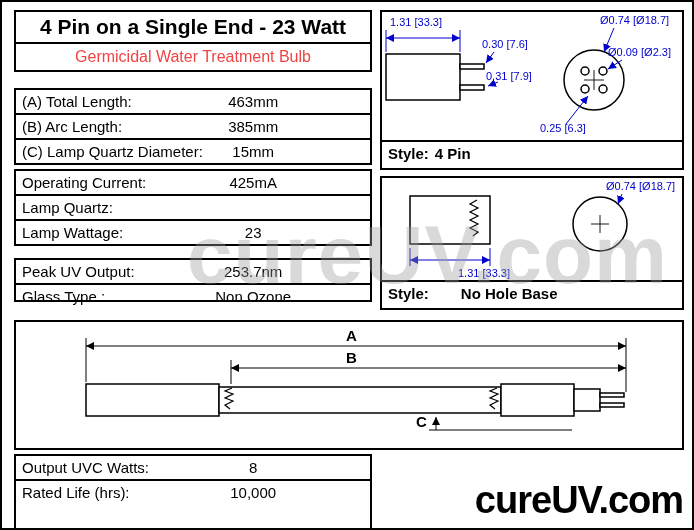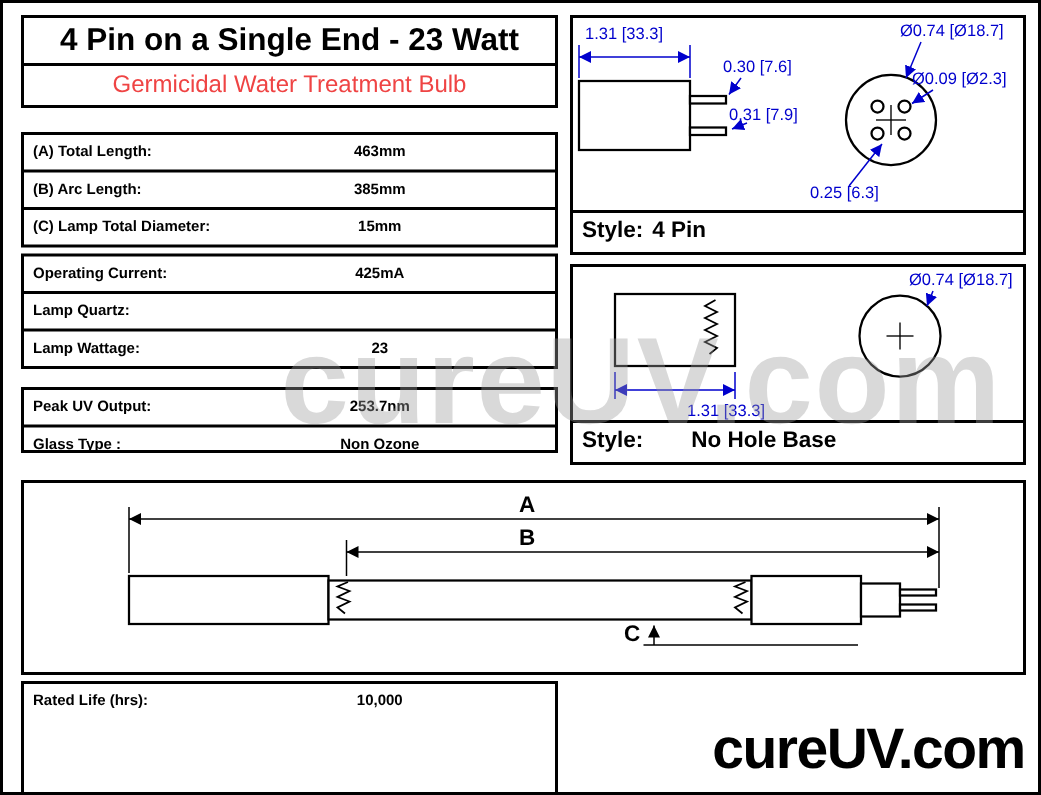--- a/index.html
+++ b/index.html
@@ -9,21 +9,21 @@
 
   .title-box{left:12px;top:8px;width:358px;height:62px;text-align:center}
   .title-main{height:30px;line-height:30px;font-size:21px;font-weight:bold;border-bottom:2px solid #000}
   .title-sub{height:26px;line-height:26px;font-size:16px;color:#ef4444}
 
   .spec-box{left:12px;width:358px}
   #box-dims{top:86px;height:77px}
   #box-elec{top:167px;height:77px}
   #box-out{top:256px;height:44px}
   #box-perf{top:452px;height:77px}
-  .spec-row{position:relative;height:23px;border-bottom:2px solid #000;font-size:10px;font-weight:bold}
+  .spec-row{position:relative;height:23px;border-bottom:2px solid #000;font-size:15px;font-weight:normal}
   .spec-row:last-child{border-bottom:none}
   .spec-label{position:absolute;left:6px;top:0;line-height:23px;white-space:nowrap}
   .spec-value{position:absolute;left:46%;width:42%;top:0;line-height:23px;text-align:center;white-space:nowrap}
 
   .draw-box{left:378px;width:304px}
   #box-pin{top:8px;height:160px}
   #box-base{top:174px;height:134px}
   .style-row{position:absolute;left:0;right:0;bottom:0;height:26px;border-top:2px solid #000;line-height:24px;font-size:15px;font-weight:bold;padding-left:6px;background:#fff}
   .style-gap-sm{margin-left:6px}
   .style-gap-lg{margin-left:32px}
@@ -56,21 +56,21 @@
   <div class="box spec-box" id="box-dims">
     <div class="spec-row">
       <span class="spec-label">(A) Total Length:</span>
       <span class="spec-value">463mm</span>
     </div>
     <div class="spec-row">
       <span class="spec-label">(B) Arc Length:</span>
       <span class="spec-value">385mm</span>
     </div>
     <div class="spec-row">
-      <span class="spec-label">(C) Lamp Total Diameter:</span>
+      <span class="spec-label">(C) Lamp Quartz Diameter:</span>
       <span class="spec-value">15mm</span>
     </div>
   </div>
 
   <div class="box spec-box" id="box-elec">
     <div class="spec-row">
       <span class="spec-label">Operating Current:</span>
       <span class="spec-value">425mA</span>
     </div>
     <div class="spec-row">
@@ -194,20 +194,24 @@
       <g>
         <line class="kdim" x1="420" y1="108" x2="420" y2="95" marker-end="url(#arK)"></line>
         <line class="kext" x1="413" y1="108" x2="556" y2="108"></line>
         <text class="lamp-label" x="400" y="105">C</text>
       </g>
     </svg>
   </div>
 
   <div class="box spec-box" id="box-perf">
     <div class="spec-row">
+      <span class="spec-label">Output UVC Watts:</span>
+      <span class="spec-value">8</span>
+    </div>
+    <div class="spec-row">
       <span class="spec-label">Rated Life (hrs):</span>
       <span class="spec-value">10,000</span>
     </div>
   </div>
 
   <div class="logo">cureUV.com</div>
   <div class="watermark">cureUV.com</div>
 
 </div>
 

